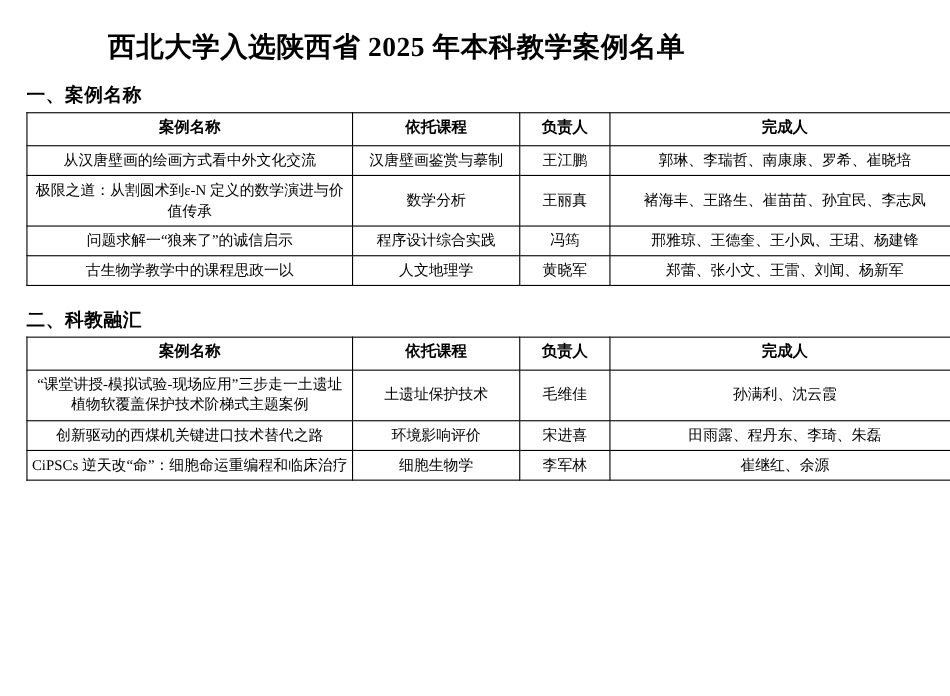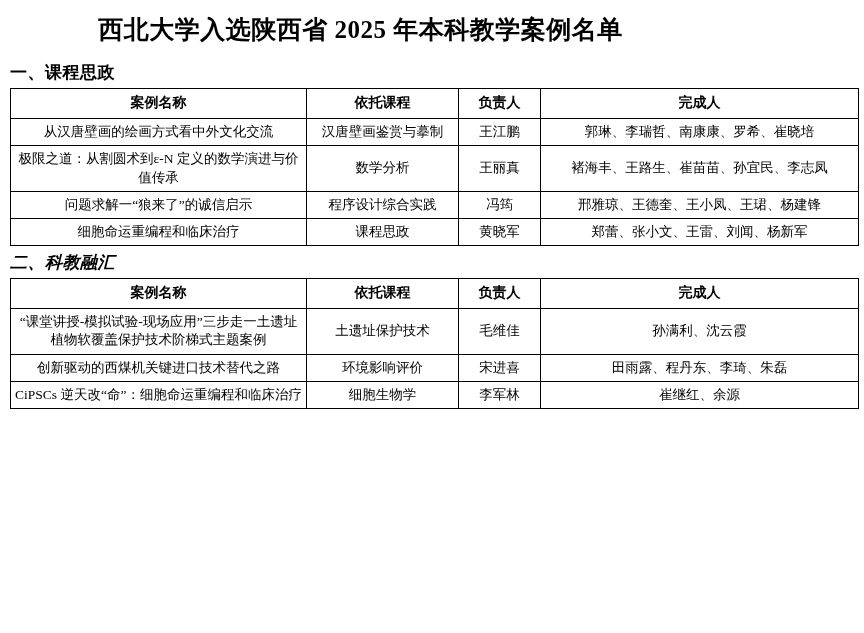--- a/index.html
+++ b/index.html
@@ -9,21 +9,21 @@
   }
   body {
     width: 864px;
     height: 633px;
     font-family: "Liberation Serif", "DejaVu Serif", serif;
     color: #000000;
     overflow: hidden;
   }
   .page {
     width: 721px;
-    padding: 2px;
+    padding: 16px;
     box-sizing: border-box;
   }
   .doc-title {
     text-align: center;
     font-weight: bold;
     font-size: 25px;
     letter-spacing: 0.5px;
     padding: 12px 0 14px 0;
     line-height: 1.25;
   }
@@ -50,30 +50,30 @@
   table.listing th {
     font-weight: bold;
     font-size: 14px;
     padding: 5px 3px;
   }
   col.c-name  { width: 296px; }
   col.c-course{ width: 152px; }
   col.c-lead  { width: 82px; }
   col.c-team  { width: 318px; }
   .cell-tight { padding-left: 4px; padding-right: 4px; margin-left: 17px; }
-  .sec2 { margin-top: 3px; font-style: italic; }
+  .sec2 { margin-top: 17px; }
 </style>
 </head>
 <body>
 
 <div class="page">
 
   <div class="doc-title">西北大学入选陕西省 2025 年本科教学案例名单</div>
 
-  <div class="section-heading">一、课程思政</div>
+  <div class="section-heading">一、案例名称</div>
   <table class="listing">
     <colgroup>
       <col class="c-name">
         <col class="c-course">
         <col class="c-lead">
         <col class="c-team">
     </colgroup>
     <thead>
       <tr>
         <th>案例名称</th>
@@ -95,22 +95,22 @@
         <td>王丽真</td>
         <td>褚海丰、王路生、崔苗苗、孙宜民、李志凤</td>
       </tr>
       <tr>
         <td class="cell-tight">问题求解一“狼来了”的诚信启示</td>
         <td>程序设计综合实践</td>
         <td>冯筠</td>
         <td>邢雅琼、王德奎、王小凤、王珺、杨建锋</td>
       </tr>
       <tr>
-        <td class="cell-tight">细胞命运重编程和临床治疗</td>
-        <td>课程思政</td>
+        <td class="cell-tight">古生物学教学中的课程思政一以</td>
+        <td>人文地理学</td>
         <td>黄晓军</td>
         <td>郑蕾、张小文、王雷、刘闻、杨新军</td>
       </tr>
     </tbody>
   </table>
 
   <div class="section-heading sec2">二、科教融汇</div>
   <table class="listing">
     <colgroup>
       <col class="c-name">

